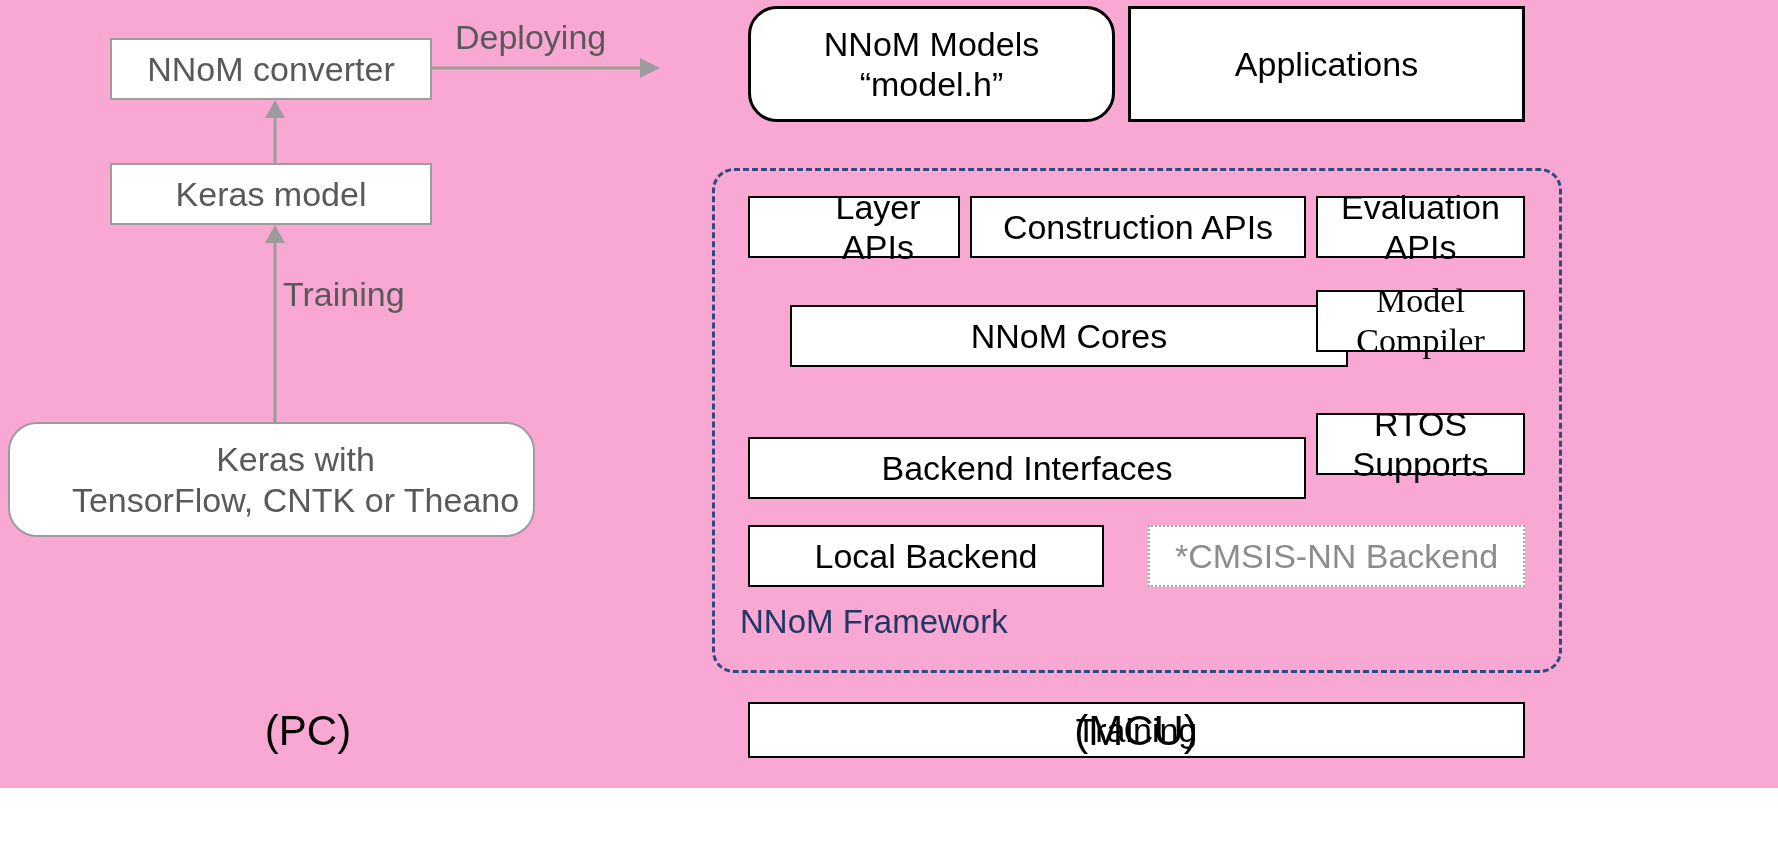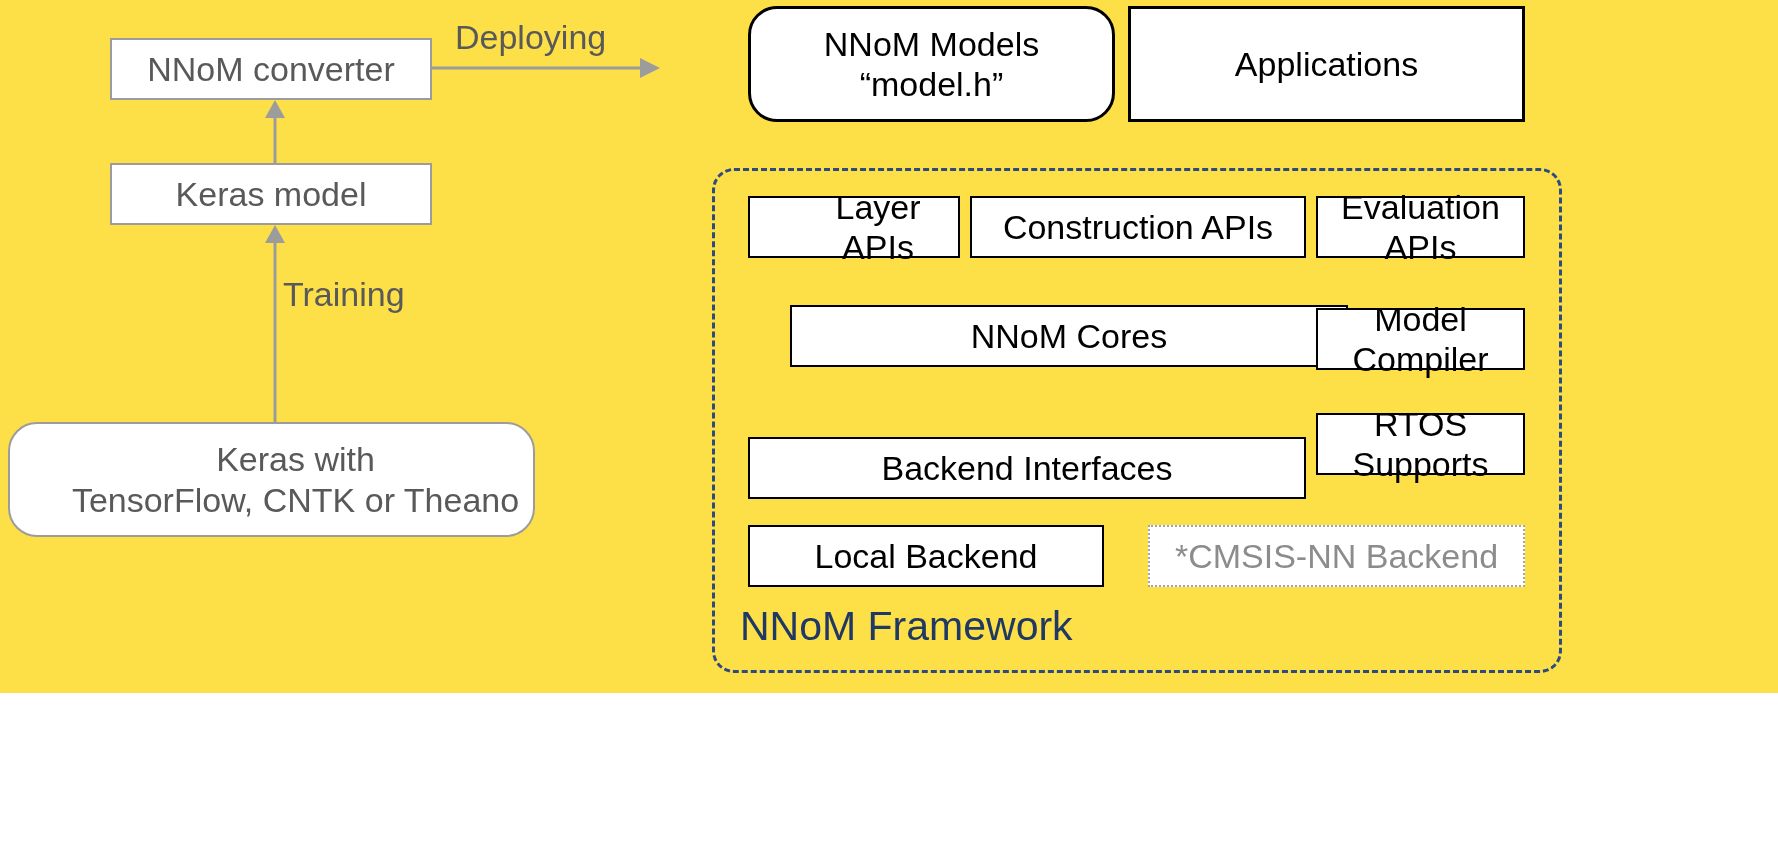--- a/index.html
+++ b/index.html
@@ -6,22 +6,22 @@
     margin: 0;
     padding: 0;
     background: #ffffff;
   }
   body {
     font-family: "Liberation Sans", sans-serif;
   }
   #canvas {
     position: relative;
     width: 1778px;
-    height: 693px;
-    background: #fde047;
+    height: 788px;
+    background: #f9a8d4;
     overflow: hidden;
   }
 
   
   .box {
     position: absolute;
     box-sizing: border-box;
     display: flex;
     align-items: center;
     justify-content: center;
@@ -60,21 +60,21 @@
     position: absolute;
     box-sizing: border-box;
     border: 3px dashed #2e4b80;
     border-radius: 22px;
     background: transparent;
   }
 
   .framework-label {
     position: absolute;
     color: #1f3864;
-    font-size: 41px;
+    font-size: 33px;
     white-space: nowrap;
   }
 
   
   .caption {
     position: absolute;
     white-space: nowrap;
     text-align: center;
   }
   .caption.gray {
@@ -167,21 +167,21 @@
   </div>
 
   <div class="box mcu-box thin" style="left:1316px; top:196px; width:209px; height:62px;">
     <span>Evaluation APIs</span>
   </div>
 
   <div class="box mcu-box thin" style="left:748px; top:305px; width:558px; height:62px;margin-left:42px;">
     <span>NNoM Cores</span>
   </div>
 
-  <div class="box mcu-box thin" style="left:1316px; top:308px; width:209px; height:62px;">
+  <div class="box mcu-box thin" style="left:1316px; top:290px; width:209px; height:62px;font-family:Liberation Serif, serif;">
     <span>Model Compiler</span>
   </div>
 
   <div class="box mcu-box thin" style="left:748px; top:437px; width:558px; height:62px;">
     <span>Backend Interfaces</span>
   </div>
 
   <div class="box mcu-box thin" style="left:1316px; top:413px; width:209px; height:62px;">
     <span>RTOS Supports</span>
   </div>

